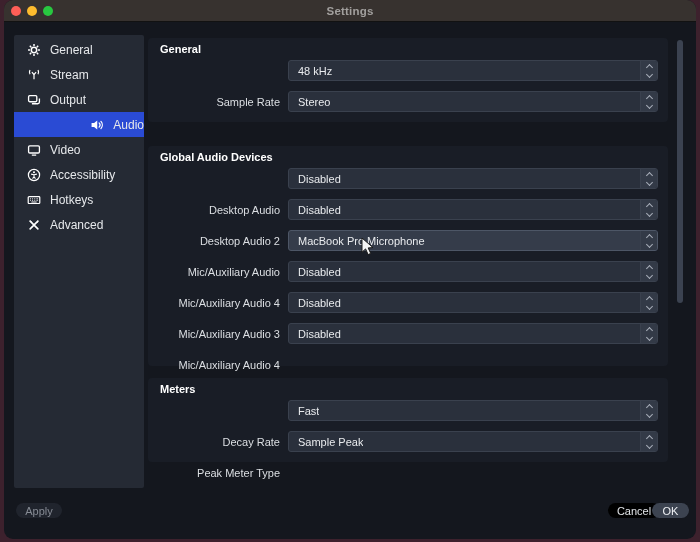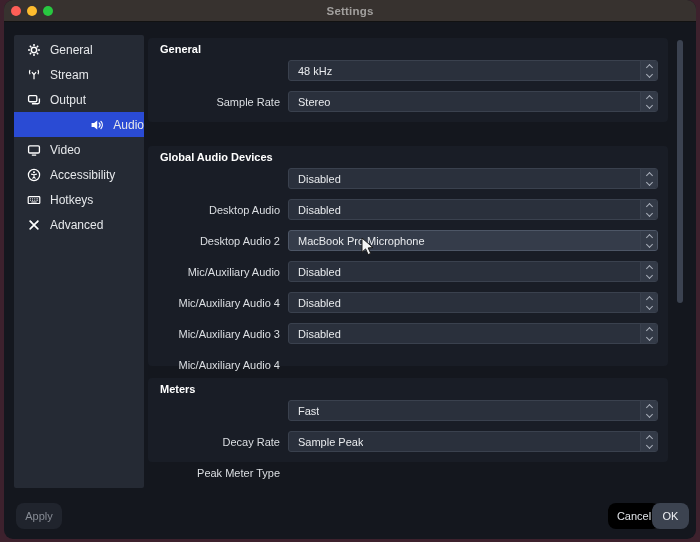--- a/index.html
+++ b/index.html
@@ -73,21 +73,21 @@
   .chev { width: 5px; height: 5px; border-left: 1.5px solid #a8aeb9; border-top: 1.5px solid #a8aeb9; }
   .chev.up   { transform: rotate(45deg);  margin-bottom: 1px; }
   .chev.down { transform: rotate(225deg); margin-top: 1px; }
   
   .scroll-thumb {
     position: absolute; left: 673px; top: 40px; width: 6px; height: 263px;
     background: #3b4250; border-radius: 3px;
   }
   
   .btn {
-    position: absolute; height: 26px; border-radius: 8px;
+    position: absolute; height: 15px; border-radius: 8px;
     display: flex; align-items: center; justify-content: center;
     font-size: 11px; cursor: default;
   }
   .btn-apply  { left: 12px;  top: 503px; width: 46px; background: #20242d; color: #868b94; }
   .btn-cancel { left: 556px; top: 503px; width: 52px; background: #000000; color: #e0e3e7; margin-left: 48px; }
   .btn-ok     { left: 648px; top: 503px; width: 37px; background: #3c4350; color: #eff1f4; }
   
   .cursor { position: absolute; left: 357px; top: 237px; width: 13px; height: 19px; pointer-events: none; }
 </style>
 </head>

